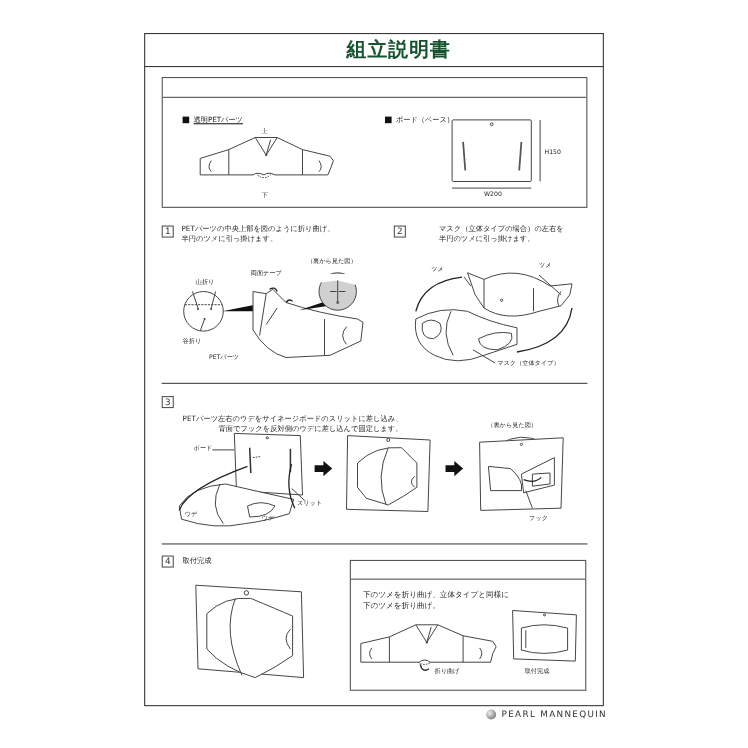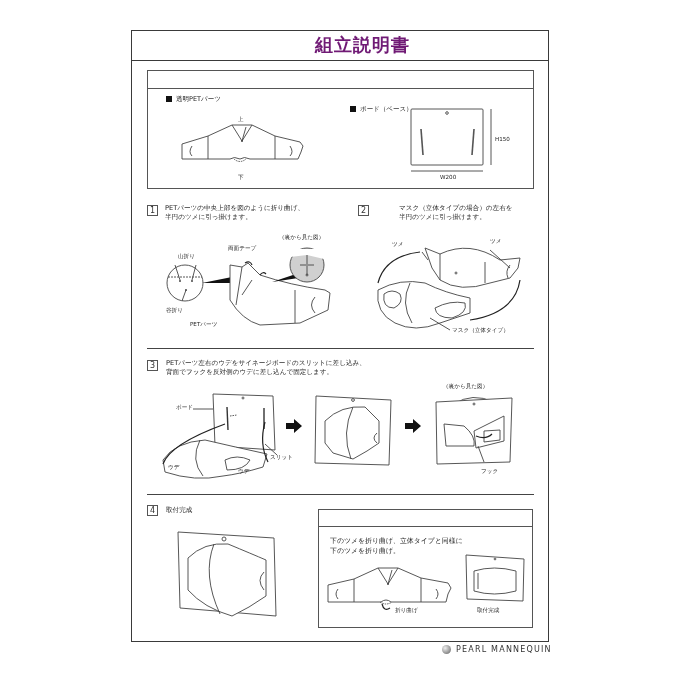--- a/index.html
+++ b/index.html
@@ -1,21 +1,21 @@
 <!DOCTYPE html>
 <html><head>
 <meta charset="utf-8">
 <style>
   * { box-sizing: border-box; margin: 0; padding: 0; }
   html, body { width: 680px; height: 680px; background: #ffffff; overflow: hidden; }
   body { position: relative; font-family: "DejaVu Sans", sans-serif; color: #1a1a1a; }
   .abs { position: absolute; }
   .frame { left: 131px; top: 30px; width: 418px; height: 612px; border: 1.5px solid #3a3a3a; }
   .title-bar { left: 131px; top: 30px; width: 418px; height: 31px; border-bottom: 1.5px solid #3a3a3a; display: flex; align-items: center; justify-content: center; }
-  .title-text { font-size: 18px; font-weight: bold; letter-spacing: 1px; color: #701a75; margin-left: 45px; }
+  .title-text { font-size: 18px; font-weight: bold; letter-spacing: 1px; color: #14532d; margin-left: 45px; }
   .inner-box { border: 1.2px solid #555; }
   .inner-head { border-bottom: 1.2px solid #555; }
   .label { font-size: 6.5px; color: #222; white-space: nowrap; }
   .label-sm { font-size: 5.6px; color: #222; white-space: nowrap; }
   .step-num { width: 11px; height: 11px; border: 1px solid #555; font-size: 8px; display: flex; align-items: center; justify-content: center; color: #333; }
   .step-text { font-size: 6.6px; line-height: 9px; color: #222; white-space: nowrap; }
   .divider { height: 1.2px; background: #444; }
   .sq { display: inline-block; width: 6px; height: 6px; background: #111; margin-right: 4px; vertical-align: -0.5px; }
   svg { position: absolute; overflow: visible; }
   .stroke { fill: none; stroke: #444; stroke-width: 0.9; }
@@ -30,21 +30,21 @@
 
 <div class="abs frame"></div>
 <div class="abs title-bar">
   <span class="title-text">組立説明書</span>
 </div>
 
 <div class="abs inner-box" style="left:147px; top:70px; width:387px; height:119px;">
   <div class="inner-head" style="height:18px;"></div>
 </div>
 
-<div class="abs label" style="left:166px; top:95px;">
+<div class="abs label" style="left:166px; top:105px;text-decoration:underline;">
   <span class="sq"></span><span>透明PETパーツ</span>
 </div>
 <div class="abs label-sm" style="left:238px; top:116px;">上</div>
 <div class="abs label-sm" style="left:238px; top:174px;">下</div>
 
 <svg style="left:180px; top:122px;" width="130" height="50" viewBox="0 0 130 50">
   <path class="stroke" d="M2 22 L28 14 L52 3 L72 3 L95 14 L120 20 L123 24 L121 30 L118 37 L70 37 Q64 34 60 37 Q54 34 50 37 L2 37 Z"></path>
   <line class="stroke" x1="28" y1="14" x2="28" y2="37"></line>
   <line class="stroke" x1="95" y1="14" x2="95" y2="37"></line>
   <path class="stroke" d="M52 3 L62 19 L72 3"></path>
@@ -133,21 +133,21 @@
   <line class="stroke" x1="120" y1="12" x2="140" y2="30"></line>
   <line class="stroke" x1="80" y1="92" x2="60" y2="80"></line>
 </svg>
 <div class="abs label-sm" style="left:392px; top:241px;">ツメ</div>
 <div class="abs label-sm" style="left:490px; top:238px;">ツメ</div>
 <div class="abs label-sm" style="left:452px; top:327px;">マスク（立体タイプ）</div>
 
 <div class="abs divider" style="left:147px; top:348px; width:387px;"></div>
 
 <div class="abs step-num" style="left:147px; top:360px;">3</div>
-<div class="abs step-text" style="left:166px; top:359px;">
+<div class="abs step-text" style="left:166px; top:377px;text-align:right;">
   <div>PETパーツ左右のウデをサイネージボードのスリットに差し込み、</div>
   <div>背面でフックを反対側のウデに差し込んで固定します。</div>
 </div>
 
 <svg style="left:155px; top:392px;" width="145" height="90" viewBox="0 0 145 90">
   <path class="fillw" d="M58 2 L118 4 L120 58 L60 54 Z"></path>
   <circle class="stroke" cx="88" cy="6" r="1"></circle>
   <line x1="72" y1="15" x2="73" y2="38" stroke="#333" stroke-width="1.4"></line>
   <line x1="109" y1="16" x2="109" y2="37" stroke="#333" stroke-width="1.4"></line>
   <path class="stroke" d="M75 24 L82 23" stroke-dasharray="1.5,1"></path>

